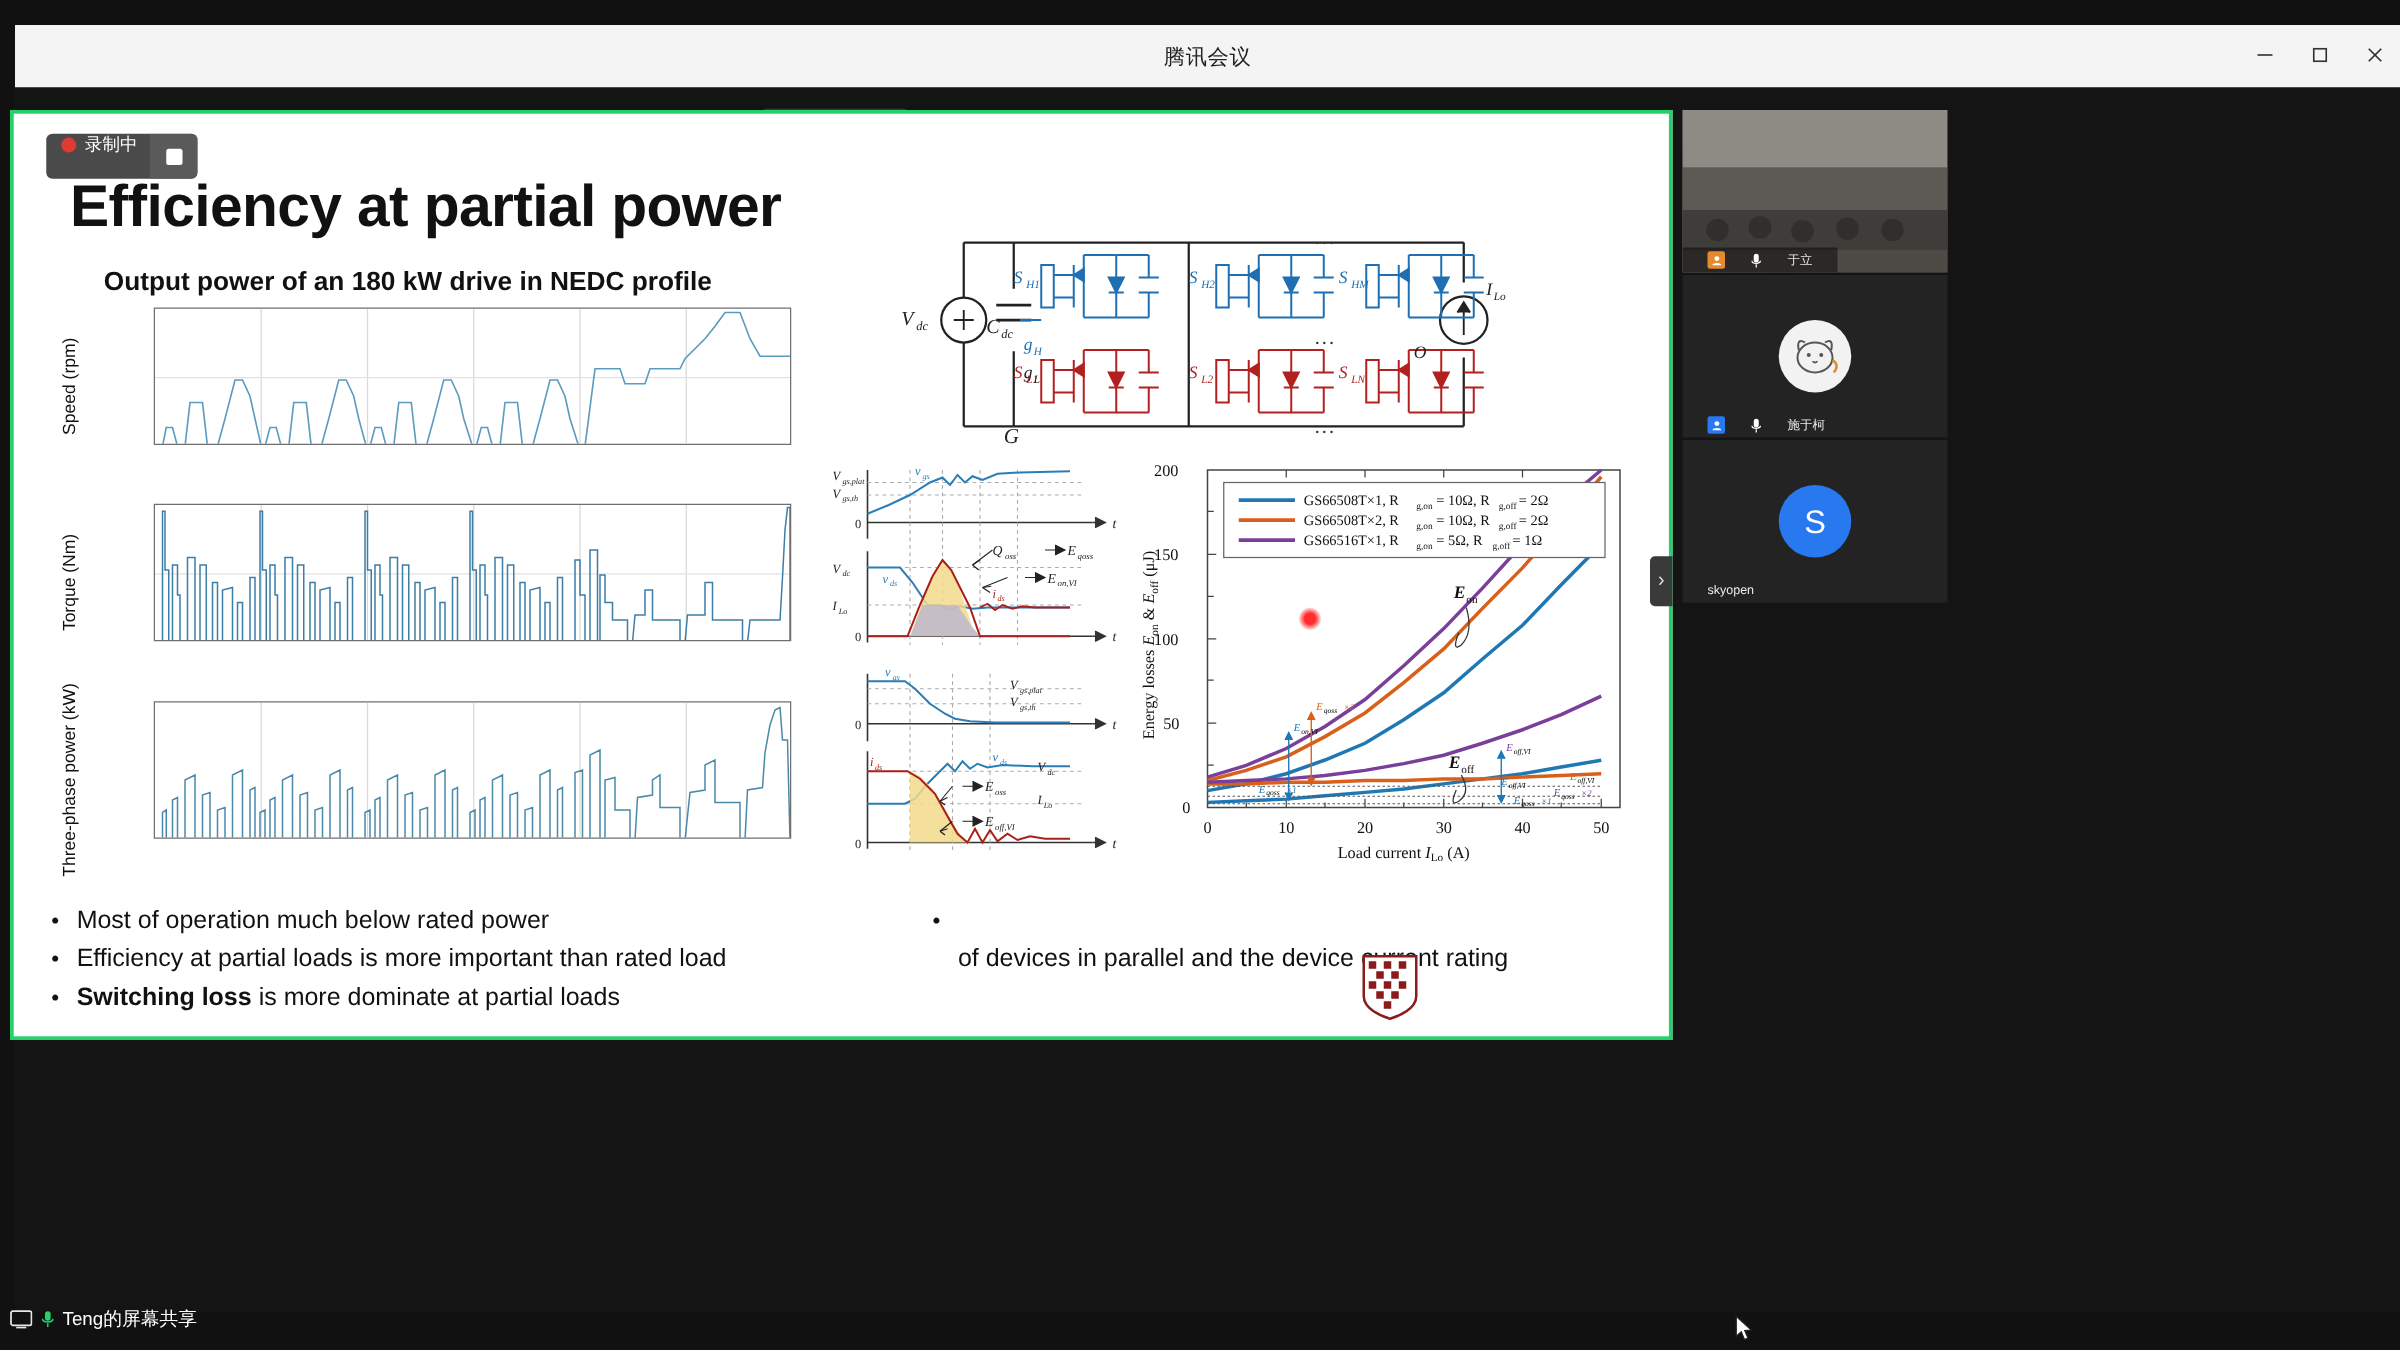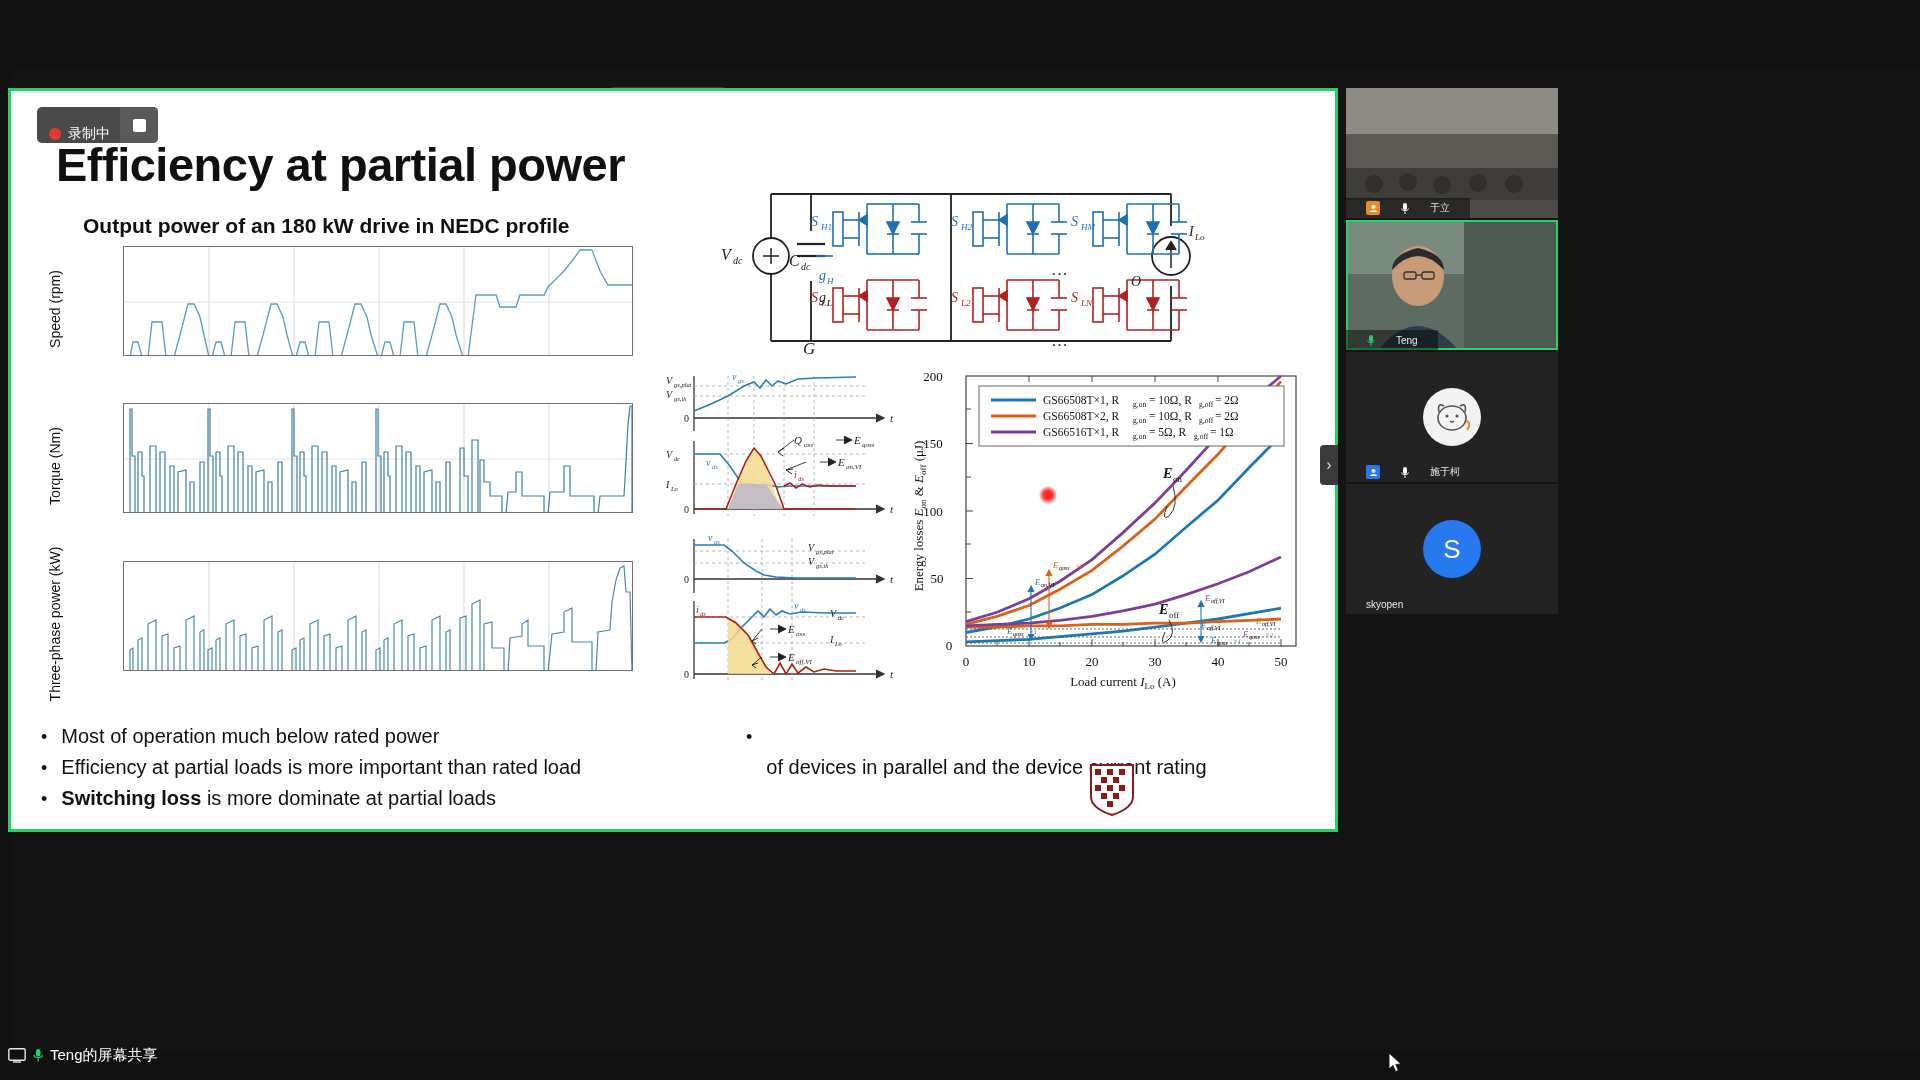--- a/index.html
+++ b/index.html
@@ -32,21 +32,21 @@
   
   .share-frame {
     position: absolute; left: 8px; top: 88px; width: 1330px; height: 744px;
     border: 3px solid #24d16b; background: #ffffff; overflow: hidden;
   }
   .slide { position: absolute; inset: 0; background: #fff; }
 
   
   .rec-badge {
     position: absolute; left: 26px; top: 16px; height: 36px;
-    background: #4a4a4a; border-radius: 5px; display: flex; align-items: flex-end;
+    background: #4a4a4a; border-radius: 5px; display: flex; align-items: flex-start;
     color: #fff; font-size: 14px; overflow: hidden;
   }
   .rec-badge .reclabel { display: flex; align-items: center; gap: 7px; padding: 0 10px 0 12px; }
   .rec-dot { width: 12px; height: 12px; border-radius: 50%; background: #e03b32; }
   .rec-stop { width: 38px; height: 36px; background: #5a5a5a; display: flex; align-items: center; justify-content: center; }
   .rec-stop i { display: block; width: 13px; height: 13px; background: #fff; border-radius: 2px; }
 
   
   .slide-title {
     position: absolute; left: 45px; top: 46px; font-size: 47px; font-weight: 800;
@@ -112,20 +112,41 @@
     position: absolute; left: 8px; bottom: 10px; height: 30px; display: flex; align-items: center; gap: 6px;
     color: #fff; font-size: 15px;
   }
   .cursor-arrow { position: absolute; left: 1388px; top: 1052px; }
 </style>
 </head>
 <body>
 
 <div class="app">
 
+  <div class="titlebar">
+    <div class="titlebar-title">腾讯会议</div>
+    <div class="win-controls">
+      <div class="win-btn">
+        <svg width="16" height="16" viewBox="0 0 16 16">
+            <line x1="2" y1="8" x2="14" y2="8" stroke="#333" stroke-width="1.3"></line>
+          </svg>
+      </div>
+      <div class="win-btn">
+        <svg width="16" height="16" viewBox="0 0 16 16">
+            <rect x="3" y="3" width="10" height="10" fill="none" stroke="#333" stroke-width="1.3"></rect>
+          </svg>
+      </div>
+      <div class="win-btn">
+        <svg width="16" height="16" viewBox="0 0 16 16">
+            <line x1="3" y1="3" x2="13" y2="13" stroke="#333" stroke-width="1.4"></line>
+            <line x1="13" y1="3" x2="3" y2="13" stroke="#333" stroke-width="1.4"></line>
+          </svg>
+      </div>
+    </div>
+  </div>
 
   <div class="stage"></div>
 
   <div class="meet-pill">
     <span class="dot"></span>
     <span>会议号 499 390 298</span>
   </div>
 
   <div class="share-frame">
     <div class="slide">
@@ -744,41 +765,20 @@
         </span>
         <svg class="mic" viewBox="0 0 10 13">
           <rect x="3" y="1" width="4" height="7" rx="2" fill="#fff"></rect>
             <path d="M1.6 6.5 C1.6 9.3 8.4 9.3 8.4 6.5" stroke="#fff" fill="none" stroke-width="1"></path>
             <line x1="5" y1="9.4" x2="5" y2="12" stroke="#fff" stroke-width="1"></line>
         </svg>
         <span>于立</span>
       </div>
     </div>
 
-    <div class="tile" style="outline:2px solid #24d16b; outline-offset:-2px;">
-      <svg width="212" height="130">
-        <rect width="212" height="130" fill="#5d6b63"></rect>
-        <rect x="0" y="0" width="212" height="54" fill="#7b8a7e"></rect>
-        <rect x="118" y="0" width="94" height="130" fill="#4c5a52"></rect>
-        <ellipse cx="72" cy="56" rx="26" ry="30" fill="#c79a78"></ellipse>
-        <path d="M46 50 Q72 22 98 50 Q98 34 72 28 Q46 34 46 50" fill="#2b2b2b"></path>
-        <rect x="58" y="52" width="12" height="7" rx="2" fill="none" stroke="#333" stroke-width="1.3"></rect>
-        <rect x="76" y="52" width="12" height="7" rx="2" fill="none" stroke="#333" stroke-width="1.3"></rect>
-        <line x1="70" y1="55" x2="76" y2="55" stroke="#333" stroke-width="1.3"></line>
-        <path d="M32 130 Q72 82 112 130 Z" fill="#2f3d4a"></path>
-      </svg>
-      <div class="namebar" style="background:rgba(0,0,0,.45);">
-        <svg class="mic" viewBox="0 0 10 13">
-          <rect x="3" y="1" width="4" height="7" rx="2" fill="#24d16b"></rect>
-            <path d="M1.6 6.5 C1.6 9.3 8.4 9.3 8.4 6.5" stroke="#24d16b" fill="none" stroke-width="1"></path>
-            <line x1="5" y1="9.4" x2="5" y2="12" stroke="#24d16b" stroke-width="1"></line>
-        </svg>
-        <span>Teng</span>
-      </div>
-    </div>
 
     <div class="tile" style="background:#232323;">
       <div class="avatar-circle" style="background:#f2f2f2;">
         <svg width="42" height="38" viewBox="0 0 42 38">
           <path d="M8 14 Q6 4 13 8 M34 14 Q36 4 29 8" stroke="#555" fill="none" stroke-width="1.6"></path>
           <ellipse cx="21" cy="20" rx="14" ry="12" fill="none" stroke="#555" stroke-width="1.6"></ellipse>
           <circle cx="16" cy="18" r="1.6" fill="#555"></circle>
             <circle cx="26" cy="18" r="1.6" fill="#555"></circle>
           <path d="M19 23 Q21 25 23 23" stroke="#555" fill="none" stroke-width="1.4"></path>
           <path d="M35 22 Q41 26 36 32" stroke="#e08a2e" fill="none" stroke-width="2"></path>

